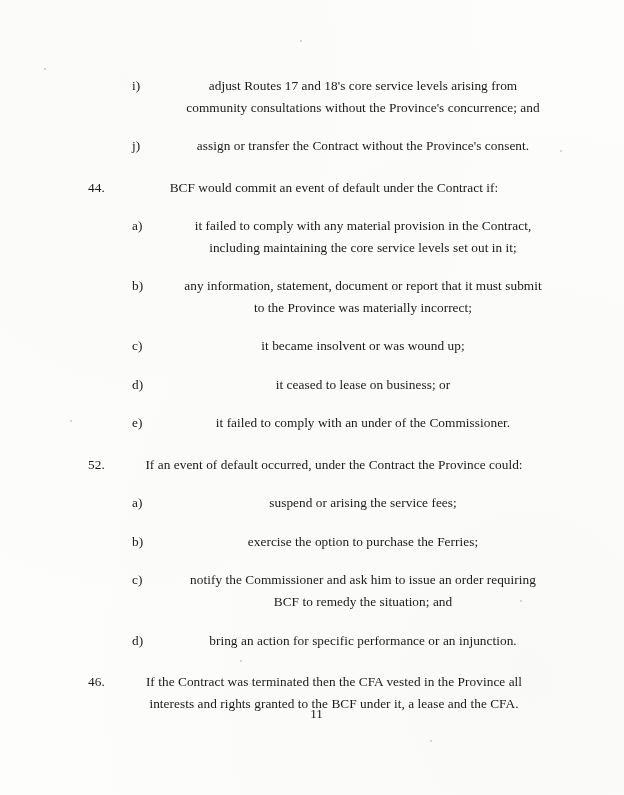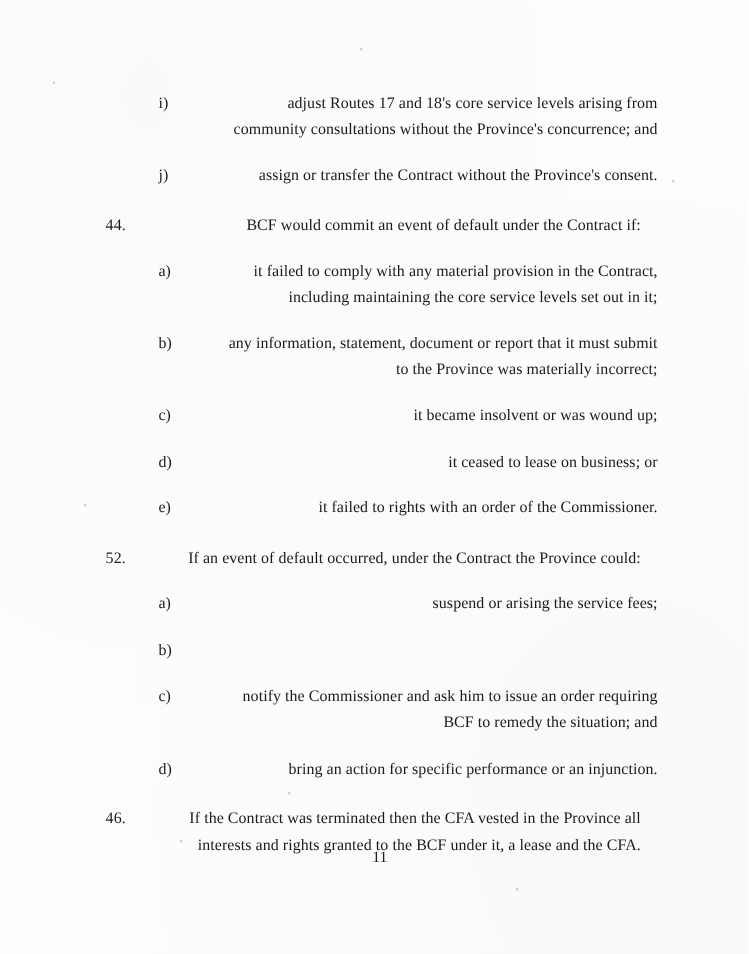--- a/index.html
+++ b/index.html
@@ -51,21 +51,21 @@
     letter-spacing: 0.1px;
   }
   .marker-sub {
     width: 46px;
   }
   .text {
     flex: 1 1 auto;
     font-size: 13.3px;
     line-height: 1.62;
     letter-spacing: 0.05px;
-    text-align: right;
+    text-align: center;
   }
   .text-wide {
     max-width: 400px;
   }
   .footer {
     position: absolute;
     left: 0;
     right: 0;
     top: 706px;
     text-align: center;
@@ -119,32 +119,33 @@
       <div class="block sub-item">
         <div class="marker marker-sub">c)</div>
         <div class="text text-wide">it became insolvent or was wound up;</div>
       </div>
       <div class="block sub-item">
         <div class="marker marker-sub">d)</div>
         <div class="text text-wide">it ceased to lease on business; or</div>
       </div>
       <div class="block sub-item">
         <div class="marker marker-sub">e)</div>
-        <div class="text text-wide">it failed to rights with an order of the Commissioner.</div>
+        <div class="text text-wide">it failed to comply with an under of the Commissioner.</div>
       </div>
       <div class="block num-item">
         <div class="marker">52.</div>
         <div class="text text-wide">If an event of default occurred, under the Contract the Province could:</div>
       </div>
       <div class="block sub-item">
         <div class="marker marker-sub">a)</div>
         <div class="text text-wide">suspend or arising the service fees;</div>
       </div>
       <div class="block sub-item">
         <div class="marker marker-sub">b)</div>
+        <div class="text text-wide">exercise the option to purchase the Ferries;</div>
       </div>
       <div class="block sub-item">
         <div class="marker marker-sub">c)</div>
         <div class="text text-wide">notify the Commissioner and ask him to issue an order requiring BCF to remedy the situation; and</div>
       </div>
       <div class="block sub-item">
         <div class="marker marker-sub">d)</div>
         <div class="text text-wide">bring an action for specific performance or an injunction.</div>
       </div>
       <div class="block num-item">

